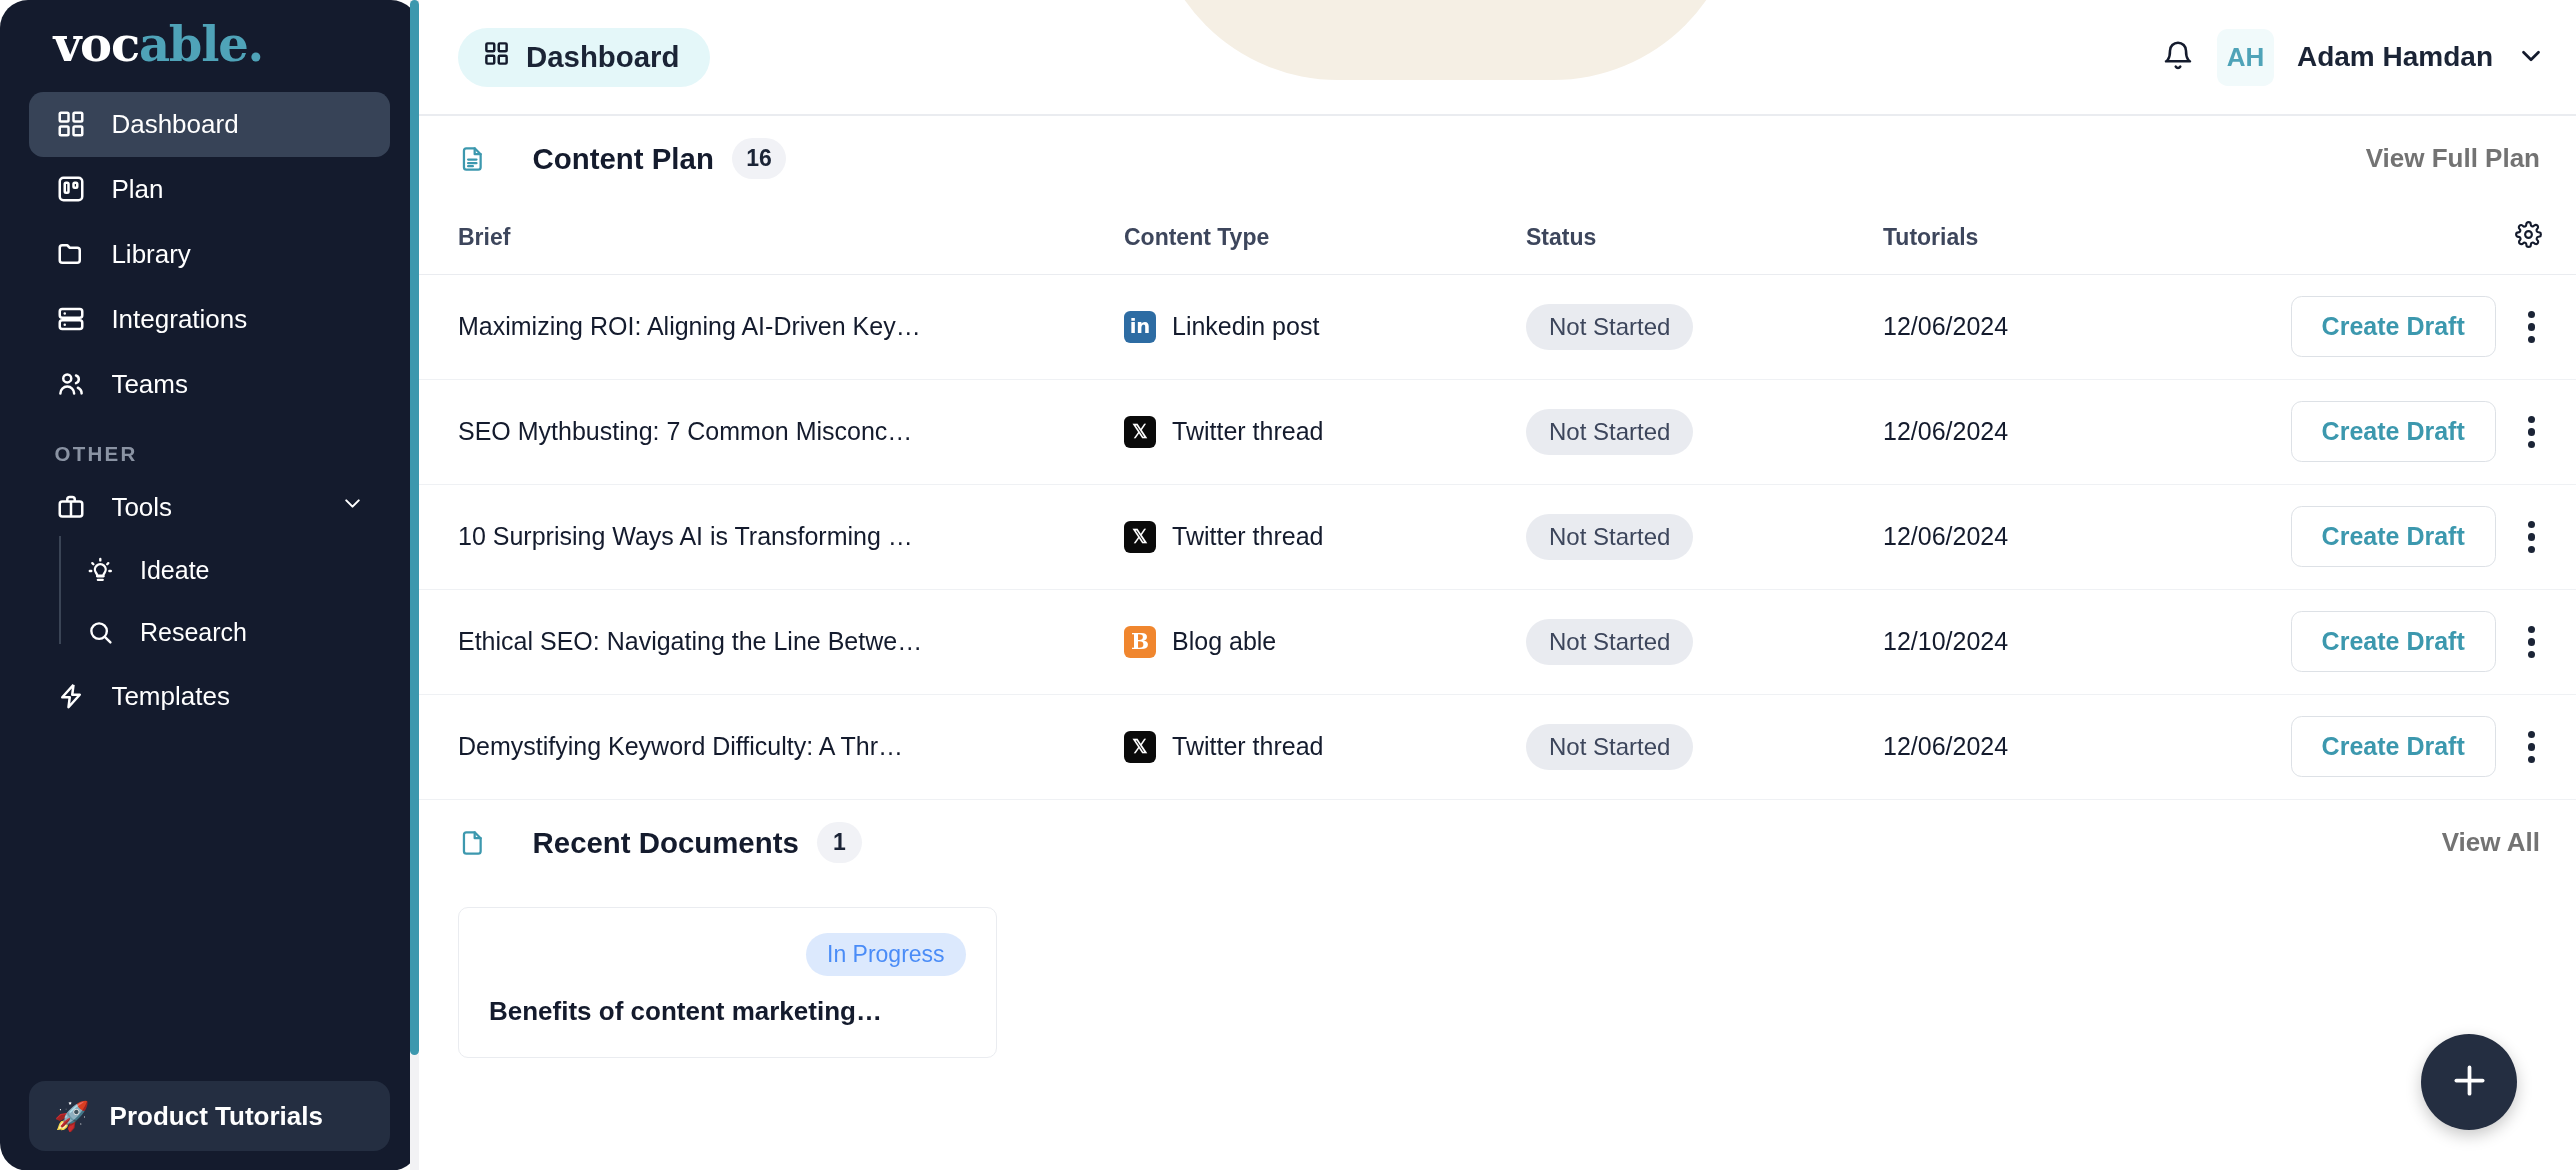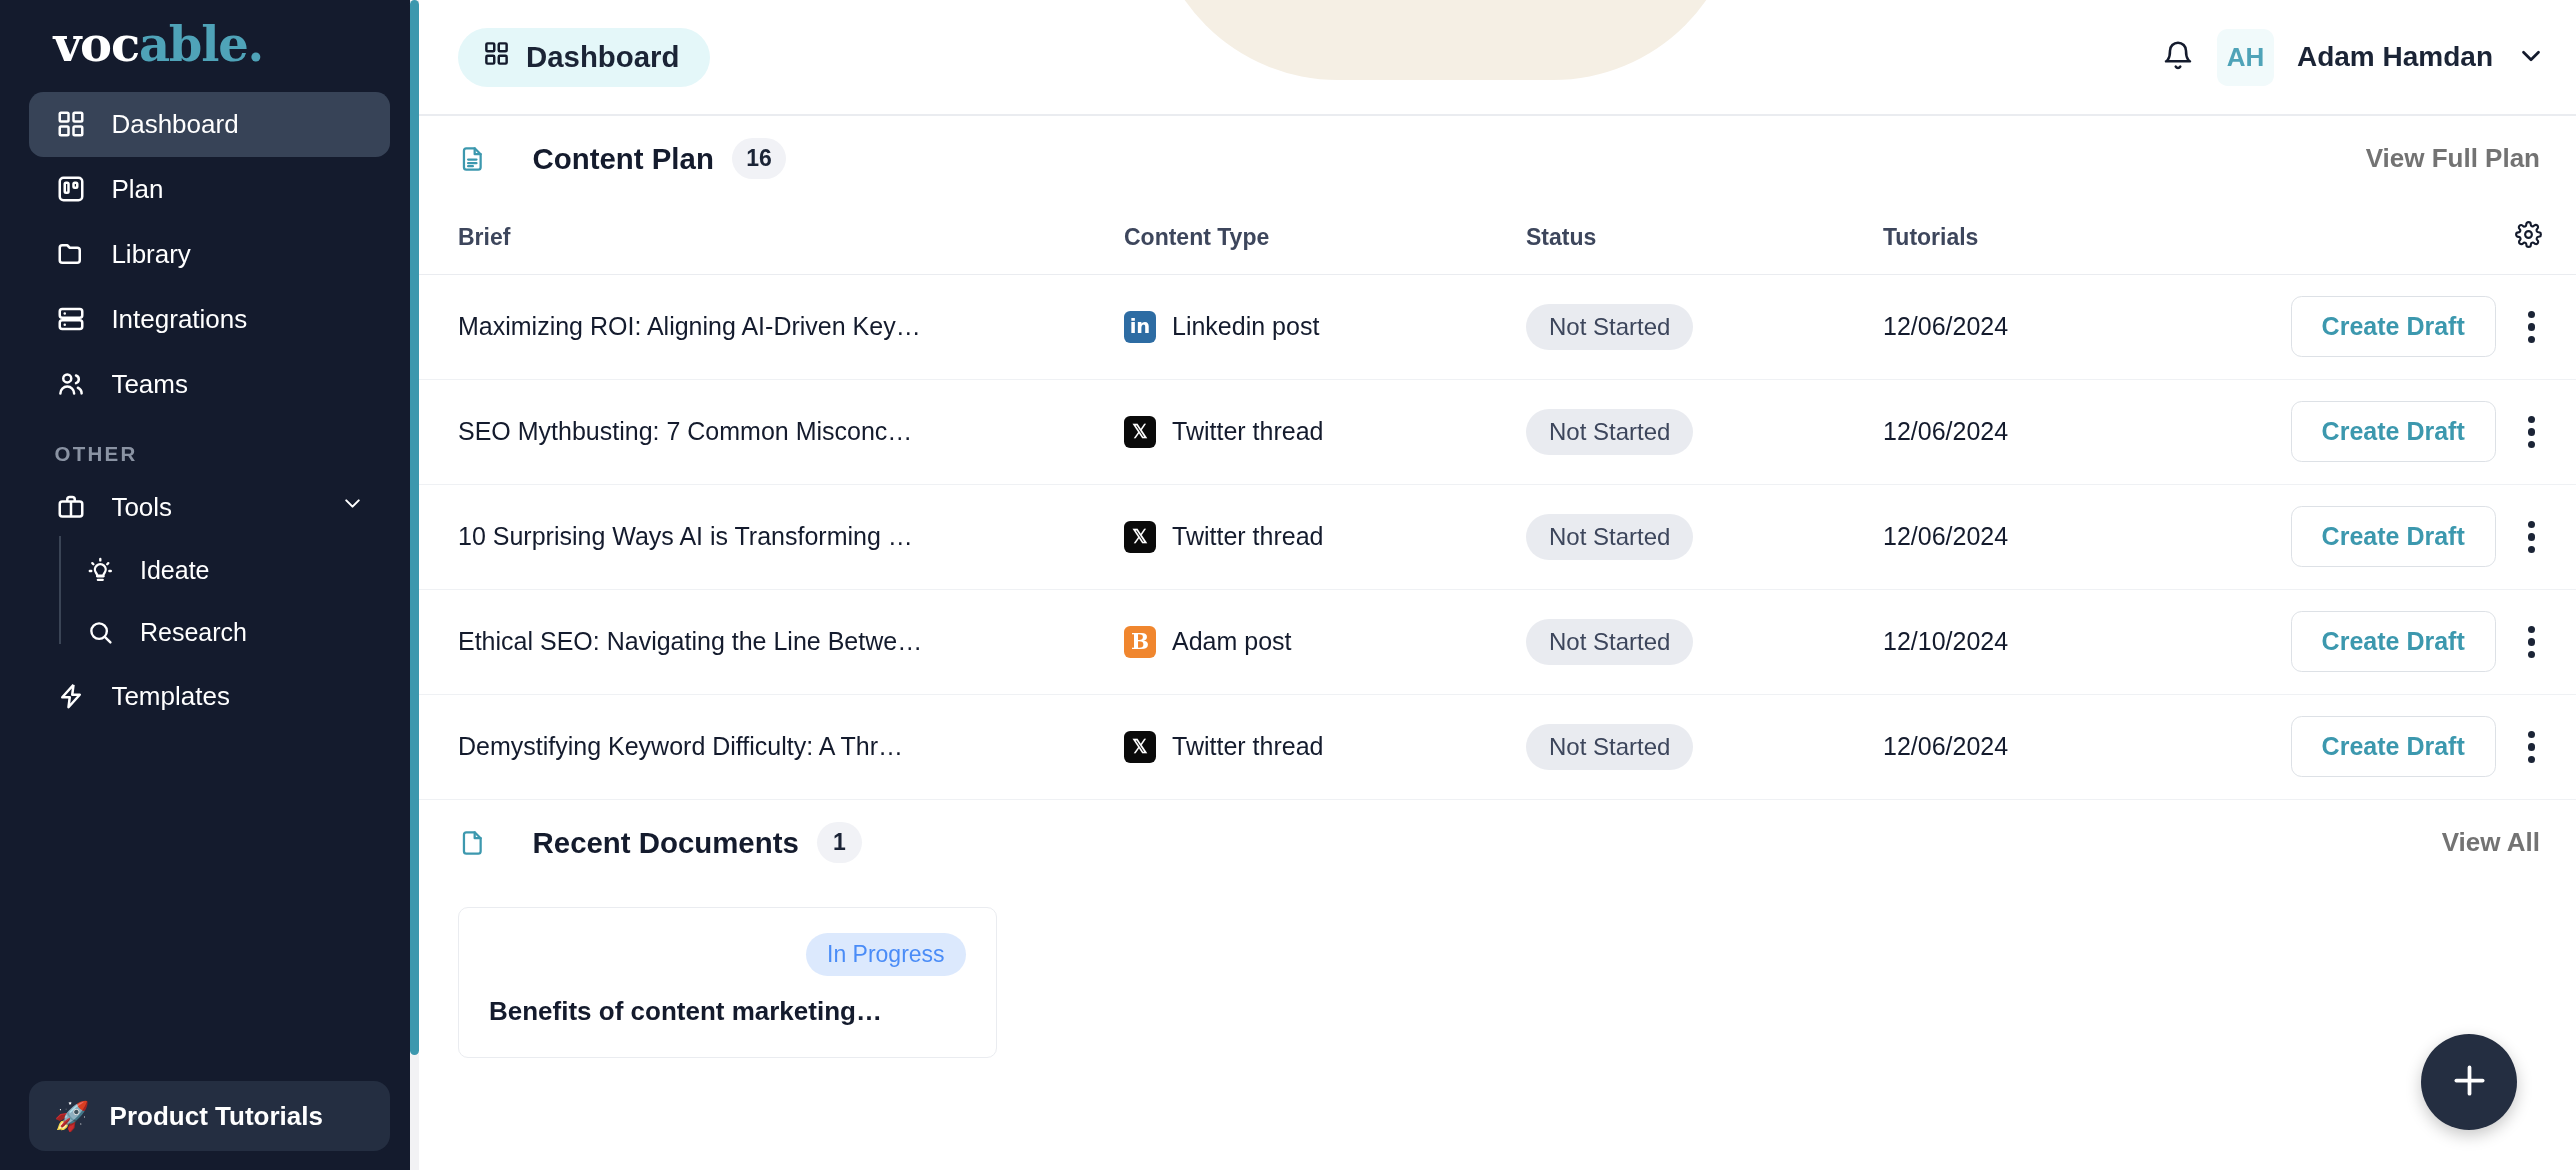--- a/index.html
+++ b/index.html
@@ -11,21 +11,21 @@
   }
   .app { display: flex; width: 2576px; height: 1171px; position: relative; }
 
   
   .sidebar {
     width: 419px; height: 1171px;
     background: #141B2D;
     flex: 0 0 419px;
     position: relative;
     padding: 0 29.4px;
-    display: flex; flex-direction: column;
+    display: flex; flex-direction: column; border-radius: 28px;
   }
   .logo { margin: 16px 0 19.6px 24px; font-size: 48px; font-weight: 700;
           letter-spacing: -1.2px; font-family: "DejaVu Serif", serif; }
   .logo .w { color: #ffffff; }
   .logo .t { color: #4FA3B8; }
 
   .nav { display: flex; flex-direction: column; gap: 0px; }
   .nav-item {
     display: flex; align-items: center; gap: 23px;
     height: 65px; padding: 0 25px;
@@ -461,21 +461,21 @@
           </td>
         </tr>
 
         <tr>
           <td class="col-brief">
               <div class="cell-text">Ethical SEO: Navigating the Line Betwe…</div>
             </td>
           <td class="col-type">
             <div class="type-cell">
               <span class="type-ico ico-blog">B</span>
-              <span>Adam post</span>
+              <span>Blog able</span>
             </div>
           </td>
           <td class="col-status"><span class="status-pill">Not Started</span></td>
           <td class="col-dead"><span class="deadline">12/10/2024</span></td>
           <td class="col-act">
             <div class="row-actions">
               <button class="btn-draft">Create Draft</button>
               <span class="kebab">
                   <i></i>
                   <i></i>

